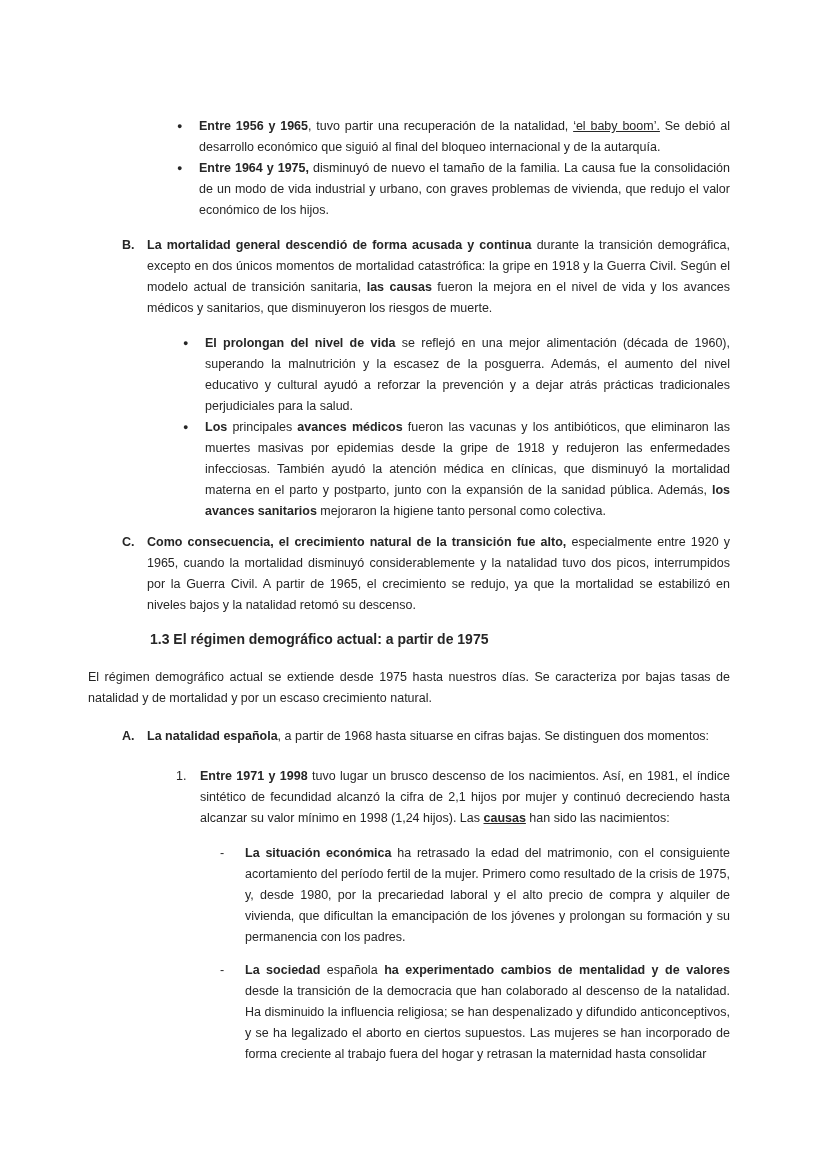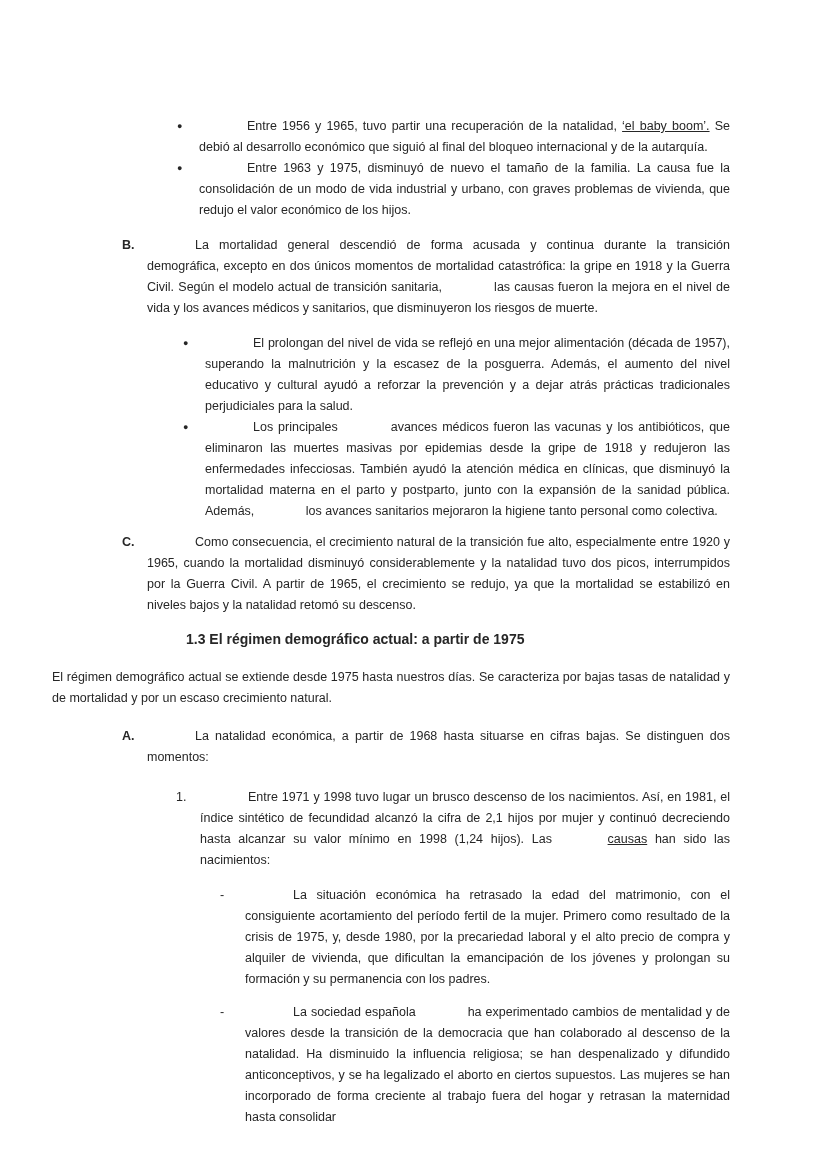--- a/index.html
+++ b/index.html
@@ -17,67 +17,66 @@
   }
   .content { padding-top: 116px; }
   .block {
     display: flex;
     align-items: flex-start;
     padding-right: 98px;
     text-align: justify;
   }
   .block .marker { flex: none; }
   .block .txt { flex: 1; margin: 0; }
-  .bold { font-weight: normal; margin-left: 48px; }
+  .bold { font-weight: bold; }
   .italic { }
   .underline { text-decoration: underline; }
 
   .lvl-b1   { padding-left: 177px; }
   .lvl-b1 .marker { width: 22px; font-size: 9px; line-height: 21px; }
   .lvl-b2   { padding-left: 183px; }
   .lvl-b2 .marker { width: 22px; font-size: 9px; line-height: 21px; }
   .lvl-letter { padding-left: 122px; }
   .lvl-letter .marker { width: 25px; font-weight: bold; }
   .lvl-num  { padding-left: 176px; }
   .lvl-num .marker { width: 24px; }
   .lvl-dash { padding-left: 220px; }
   .lvl-dash .marker { width: 25px; }
-  .lvl-para { padding-left: 52px; }
+  .lvl-para { padding-left: 88px; }
   .lvl-heading {
     padding-left: 150px;
     font-size: 14px;
     font-weight: bold;
     line-height: 22px;
-    margin-left: 36px;
   }
 </style>
 </head>
 <body>
 
 <div class="page">
   <div class="content">
 
     <div class="block lvl-b1">
       <span class="marker">●</span>
       <p class="txt"><span class="bold">Entre 1956 y 1965</span><span>, tuvo partir una recuperación de la natalidad, </span><span class="italic underline">‘el baby boom’.</span><span> Se debió al desarrollo económico que siguió al final del bloqueo internacional y de la autarquía.</span></p>
     </div>
 
     <div class="block lvl-b1">
       <span class="marker">●</span>
-      <p class="txt"><span class="bold">Entre 1963 y 1975,</span><span> disminuyó de nuevo el tamaño de la familia. La causa fue la consolidación de un modo de vida industrial y urbano, con graves problemas de vivienda, que redujo el valor económico de los hijos.</span></p>
+      <p class="txt"><span class="bold">Entre 1964 y 1975,</span><span> disminuyó de nuevo el tamaño de la familia. La causa fue la consolidación de un modo de vida industrial y urbano, con graves problemas de vivienda, que redujo el valor económico de los hijos.</span></p>
     </div>
 
     <div class="block lvl-letter" style="margin-top:14px">
       <span class="marker">B.</span>
       <p class="txt"><span class="bold">La mortalidad general descendió de forma acusada y continua</span><span> durante la transición demográfica, excepto en dos únicos momentos de mortalidad catastrófica: la gripe en 1918 y la Guerra Civil. Según el modelo actual de transición sanitaria, </span><span class="bold">las causas</span><span> fueron la mejora en el nivel de vida y los avances médicos y sanitarios, que disminuyeron los riesgos de muerte.</span></p>
     </div>
 
     <div class="block lvl-b2" style="margin-top:14px">
       <span class="marker">●</span>
-      <p class="txt"><span class="bold">El prolongan del nivel de vida</span><span> se reflejó en una mejor alimentación (década de 1957), superando la malnutrición y la escasez de la posguerra. Además, el aumento del nivel educativo y cultural ayudó a reforzar la prevención y a dejar atrás prácticas tradicionales perjudiciales para la salud.</span></p>
+      <p class="txt"><span class="bold">El prolongan del nivel de vida</span><span> se reflejó en una mejor alimentación (década de 1960), superando la malnutrición y la escasez de la posguerra. Además, el aumento del nivel educativo y cultural ayudó a reforzar la prevención y a dejar atrás prácticas tradicionales perjudiciales para la salud.</span></p>
     </div>
 
     <div class="block lvl-b2">
       <span class="marker">●</span>
       <p class="txt"><span class="bold">Los</span><span> principales </span><span class="bold">avances médicos</span><span> fueron las vacunas y los antibióticos, que eliminaron las muertes masivas por epidemias desde la gripe de 1918 y redujeron las enfermedades infecciosas. También ayudó la atención médica en clínicas, que disminuyó la mortalidad materna en el parto y postparto, junto con la expansión de la sanidad pública. Además, </span><span class="bold">los avances sanitarios</span><span> mejoraron la higiene tanto personal como colectiva.</span></p>
     </div>
 
     <div class="block lvl-letter" style="margin-top:10px">
       <span class="marker">C.</span>
       <p class="txt"><span class="bold">Como consecuencia, el crecimiento natural de la transición fue alto,</span><span> especialmente entre 1920 y 1965, cuando la mortalidad disminuyó considerablemente y la natalidad tuvo dos picos, interrumpidos por la Guerra Civil. A partir de 1965, el crecimiento se redujo, ya que la mortalidad se estabilizó en niveles bajos y la natalidad retomó su descenso.</span></p>
@@ -86,21 +85,21 @@
     <div class="block lvl-heading" style="margin-top:12px">
       <p class="txt">1.3 El régimen demográfico actual: a partir de 1975</p>
     </div>
 
     <div class="block lvl-para" style="margin-top:17px">
       <p class="txt"><span>El régimen demográfico actual se extiende desde 1975 hasta nuestros días. Se caracteriza por bajas tasas de natalidad y de mortalidad y por un escaso crecimiento natural.</span></p>
     </div>
 
     <div class="block lvl-letter" style="margin-top:17px">
       <span class="marker">A.</span>
-      <p class="txt"><span class="bold">La natalidad económica</span><span>, a partir de 1968 hasta situarse en cifras bajas. Se distinguen dos momentos:</span></p>
+      <p class="txt"><span class="bold">La natalidad española</span><span>, a partir de 1968 hasta situarse en cifras bajas. Se distinguen dos momentos:</span></p>
     </div>
 
     <div class="block lvl-num" style="margin-top:19px">
       <span class="marker">1.</span>
       <p class="txt"><span class="bold">Entre 1971 y 1998</span><span> tuvo lugar un brusco descenso de los nacimientos. Así, en 1981, el índice sintético de fecundidad alcanzó la cifra de 2,1 hijos por mujer y continuó decreciendo hasta alcanzar su valor mínimo en 1998 (1,24 hijos). Las </span><span class="bold underline">causas</span><span> han sido las nacimientos:</span></p>
     </div>
 
     <div class="block lvl-dash" style="margin-top:14px">
       <span class="marker">-</span>
       <p class="txt"><span class="bold">La situación económica</span><span> ha retrasado la edad del matrimonio, con el consiguiente acortamiento del período fertil de la mujer. Primero como resultado de la crisis de 1975, y, desde 1980, por la precariedad laboral y el alto precio de compra y alquiler de vivienda, que dificultan la emancipación de los jóvenes y prolongan su formación y su permanencia con los padres.</span></p>

